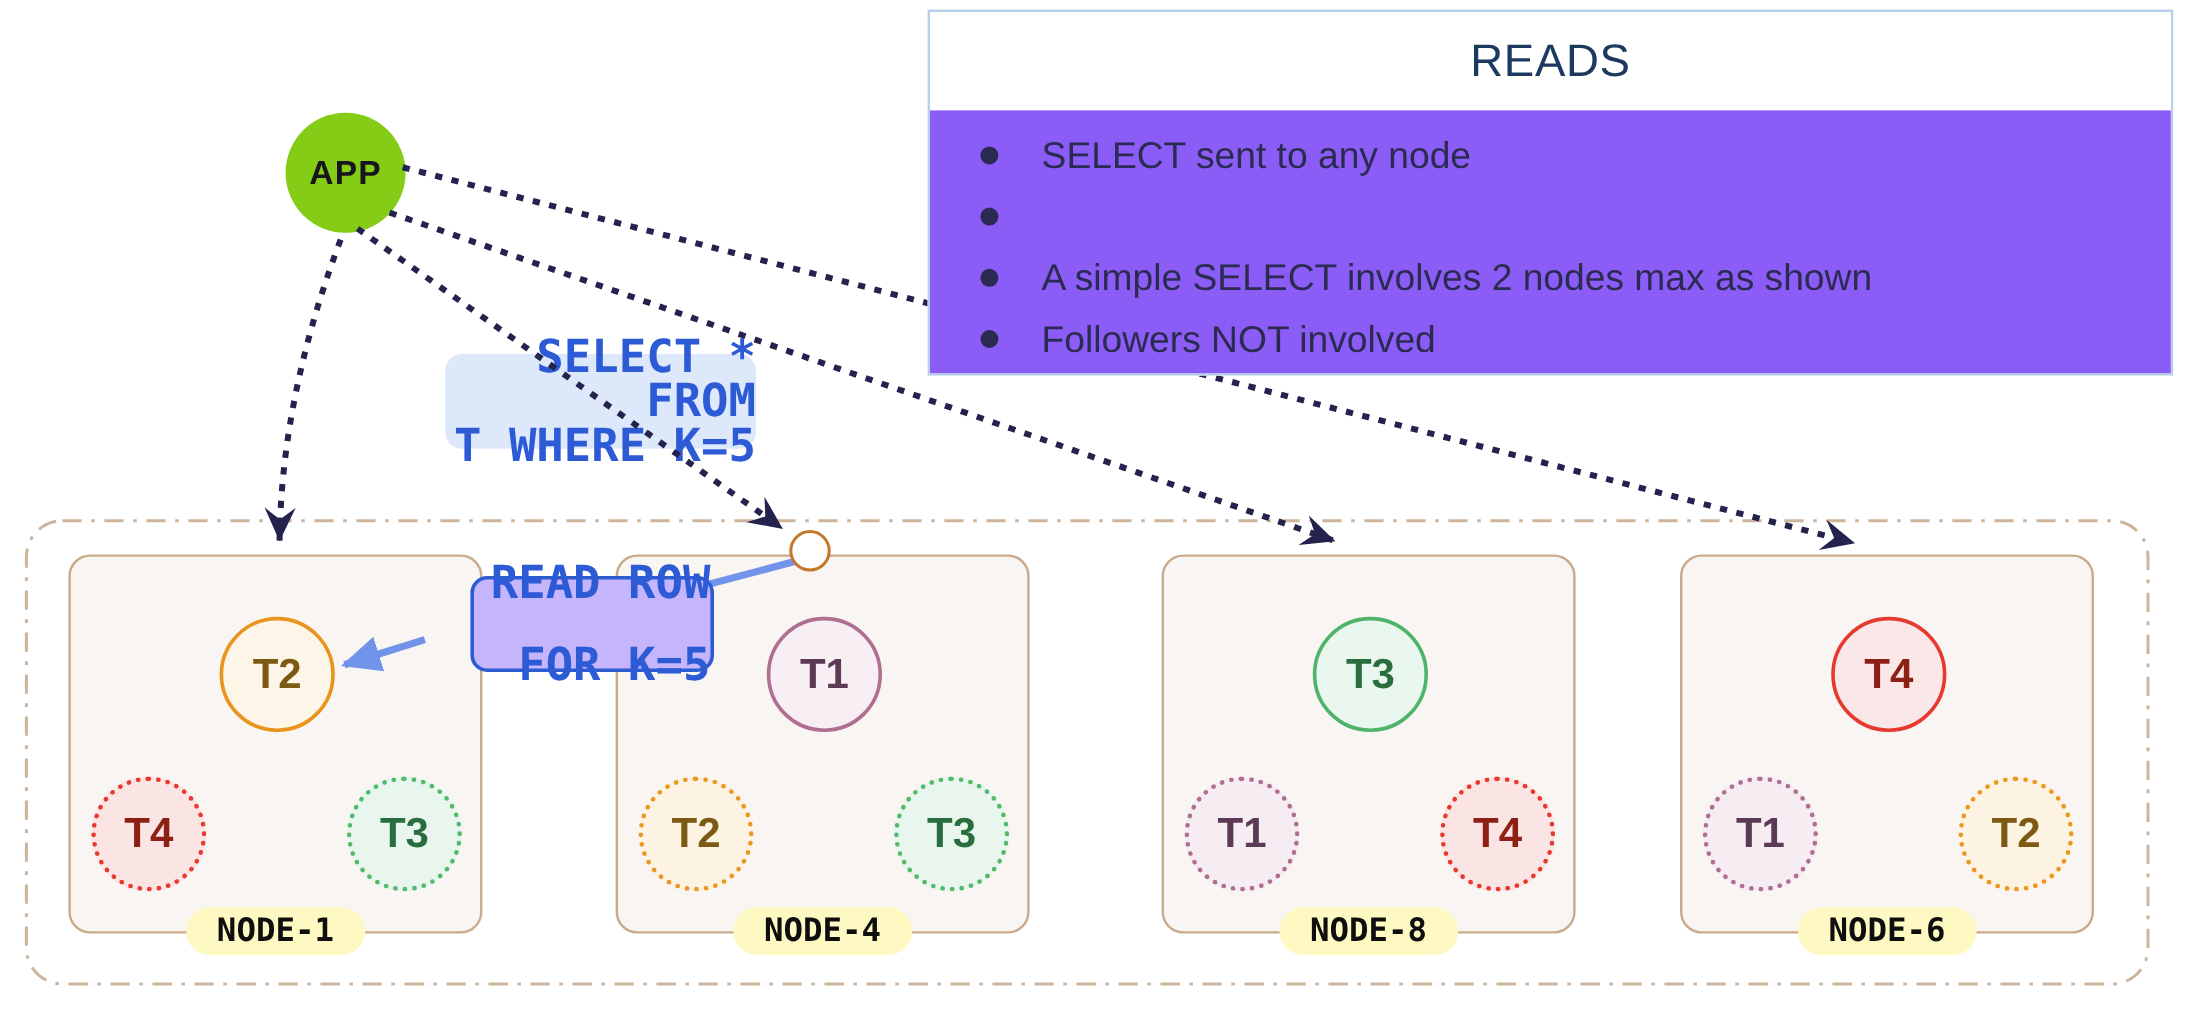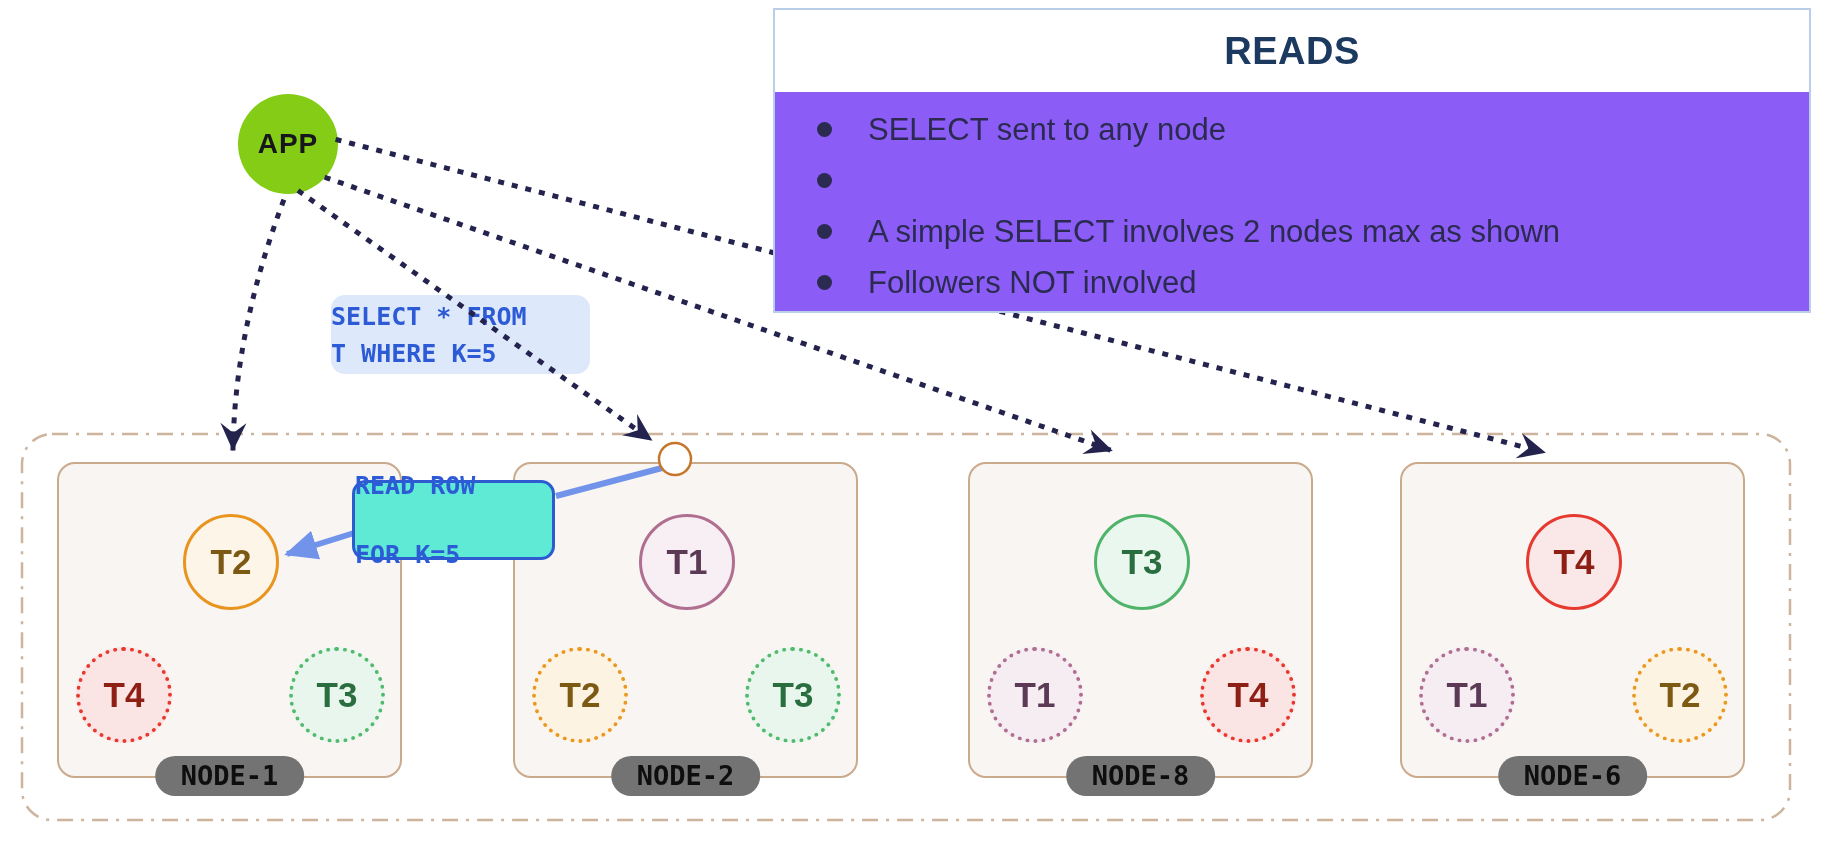--- a/index.html
+++ b/index.html
@@ -12,34 +12,34 @@
     position:absolute;left:238px;top:94px;width:100px;height:100px;border-radius:50%;
     background:#84cc16;display:flex;align-items:center;justify-content:center;
     font-weight:bold;font-size:28px;color:#16161c;letter-spacing:1px;z-index:2;
   }
   
   .reads-panel{
     position:absolute;left:773px;top:8px;width:1038px;height:305px;
     border:2px solid #B9CFE9;background:#ffffff;box-sizing:border-box;z-index:20;
   }
   .reads-header{height:82px;display:flex;align-items:center;justify-content:center;background:#ffffff;}
-  .reads-title{font-size:38px;font-weight:700;color:#1C3A60;letter-spacing:0.5px;}
+  .reads-title{font-size:38px;font-weight:400;color:#1C3A60;letter-spacing:0.5px;}
   .reads-body{background:#8b5cf6;height:219px;padding-top:6px;box-sizing:border-box;}
   .reads-body ul{list-style:none;margin:0;padding:6px 0 0 42px;}
   .reads-body li{display:flex;align-items:center;height:51px;}
   .bullet-dot{width:15px;height:15px;border-radius:50%;background:#2B2B52;margin-right:36px;flex:0 0 auto;}
   .bullet-text{font-size:31px;color:#2B2B52;white-space:nowrap;}
   
   .node{
     position:absolute;top:462px;width:345px;height:316px;background:#F8F5F2;
     border:2px solid #C9AA8C;border-radius:18px;box-sizing:border-box;z-index:1;
   }
   .node-pill{
     position:absolute;bottom:-20px;left:50%;transform:translateX(-50%);
-    background:#737373;border-radius:21px;height:40px;line-height:40px;padding:0 26px;
+    background:#fef9c3;border-radius:21px;height:40px;line-height:40px;padding:0 26px;
     font-family:"DejaVu Sans Mono",monospace;font-weight:bold;font-size:27px;color:#0e0e0e;
     white-space:nowrap;
   }
   .tablet{
     position:absolute;width:96px;height:96px;border-radius:50%;box-sizing:border-box;
     display:flex;align-items:center;justify-content:center;
     font-weight:bold;font-size:35px;
   }
   .pos-leader{left:124px;top:50px;}
   .pos-f1{left:17px;top:183px;}
@@ -47,31 +47,31 @@
   .leader.c-orange{border:3px solid #E8941F;background:#FDF5E7;color:#7D5A14;}
   .leader.c-purple{border:3px solid #B06E90;background:#F7EFF4;color:#5C3A55;}
   .leader.c-green {border:3px solid #4FB46A;background:#EAF7EE;color:#2A6E40;}
   .leader.c-red   {border:3px solid #E63A30;background:#FAE8E8;color:#8E1F15;}
   .follower.c-orange{border:4px dotted #EB9722;background:#FCF3E3;color:#7D5A14;}
   .follower.c-purple{border:4px dotted #B06E90;background:#F5EDF2;color:#5C3A55;}
   .follower.c-green {border:4px dotted #53B96D;background:#E9F6ED;color:#2A6E40;}
   .follower.c-red   {border:4px dotted #E8392F;background:#FAE4E4;color:#8E1F15;}
   
   .callout{
-    font-family:"DejaVu Sans Mono",monospace;font-weight:bold;font-size:25px;color:#2D5BD6;
-    text-align:left;line-height:37px;box-sizing:border-box;
-    display:flex;flex-direction:column;justify-content:center;
+    font-family:"DejaVu Sans Mono",monospace;font-weight:bold;font-size:38px;color:#2D5BD6;
+    text-align:right;line-height:37px;box-sizing:border-box;
+    display:flex;flex-direction:column;justify-content:center;margin-left:40px;
   }
   .select-label{
     position:absolute;left:331px;top:295px;width:259px;height:79px;
     background:#DEE8FB;border-radius:14px;z-index:1;
   }
   .read-row-label{
     position:absolute;left:352px;top:480px;width:203px;height:80px;
-    background:#5eead4;border:3px solid #2D5BD0;border-radius:14px;z-index:20;gap:32px;
+    background:#c4b5fd;border:3px solid #2D5BD0;border-radius:14px;z-index:20;gap:32px;
   }
   
   #overlay{position:absolute;left:0;top:0;z-index:10;pointer-events:none;}
 </style>
 </head>
 <body>
 
 <div id="canvas">
 
   <div class="app-circle">
@@ -99,21 +99,21 @@
   <div class="node" style="left:513px">
     <div class="tablet leader c-purple pos-leader">
       <span>T1</span>
     </div>
     <div class="tablet follower c-orange pos-f1">
       <span>T2</span>
     </div>
     <div class="tablet follower c-green pos-f2">
       <span>T3</span>
     </div>
-    <div class="node-pill">NODE-2</div>
+    <div class="node-pill">NODE-4</div>
   </div>
 
   <div class="node" style="left:968px">
     <div class="tablet leader c-green pos-leader">
       <span>T3</span>
     </div>
     <div class="tablet follower c-purple pos-f1">
       <span>T1</span>
     </div>
     <div class="tablet follower c-red pos-f2">

